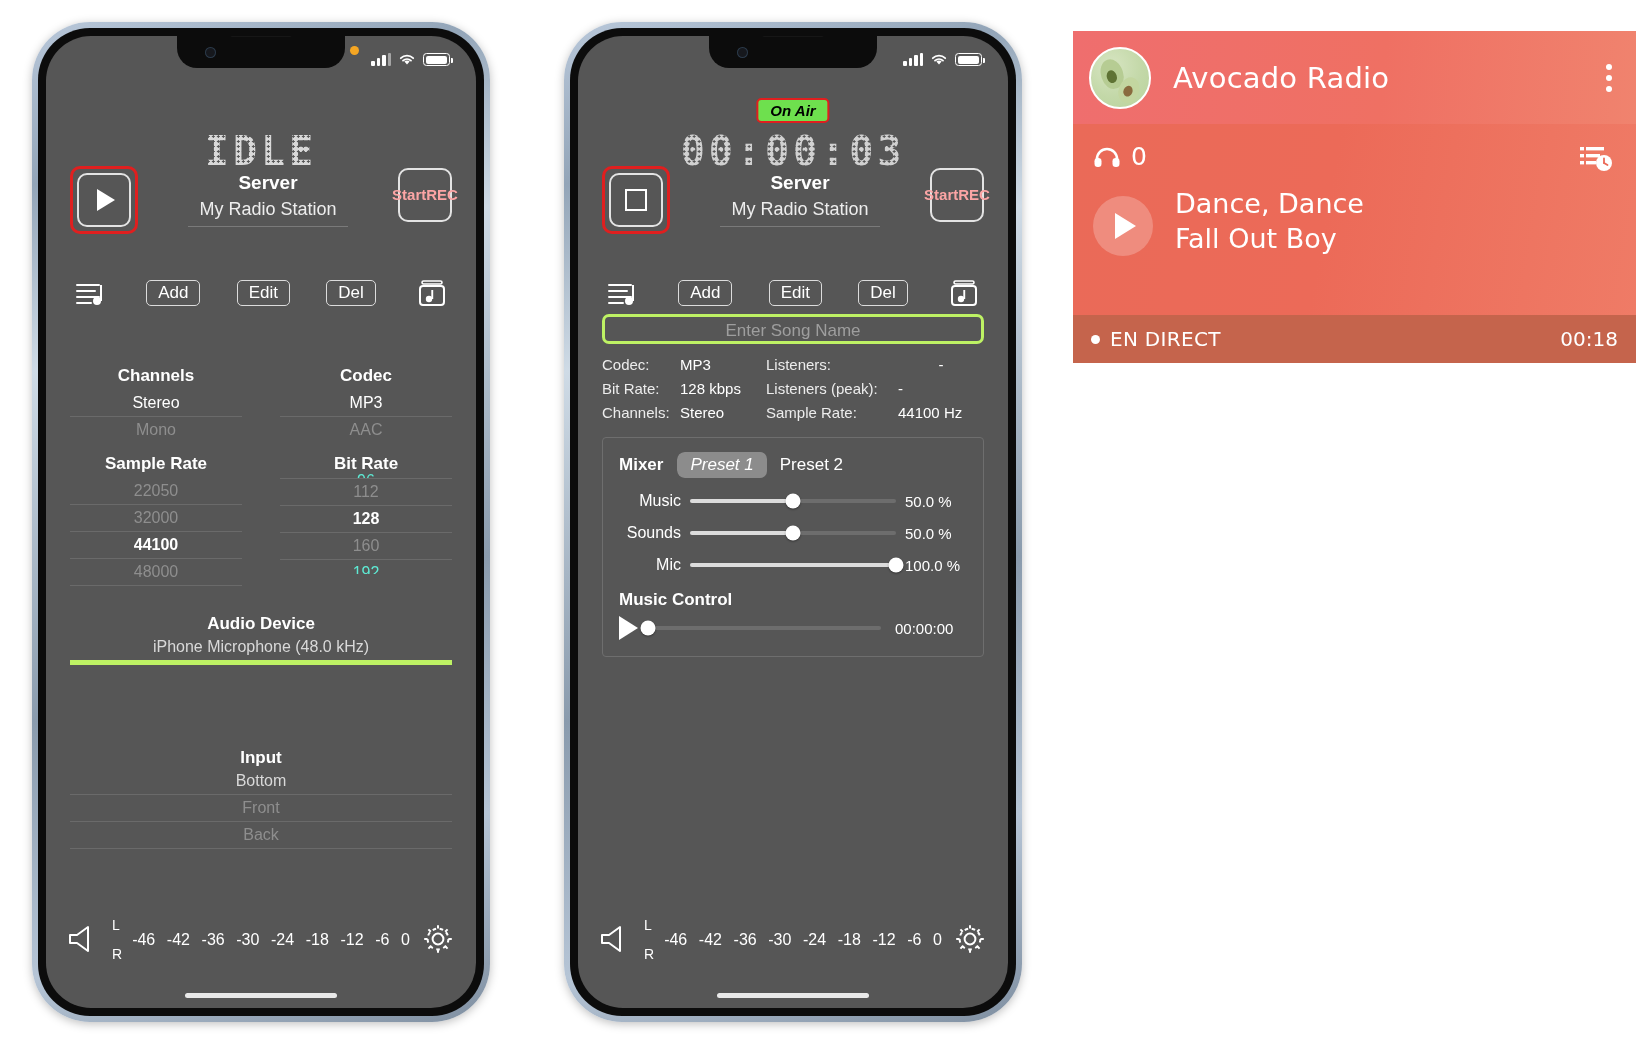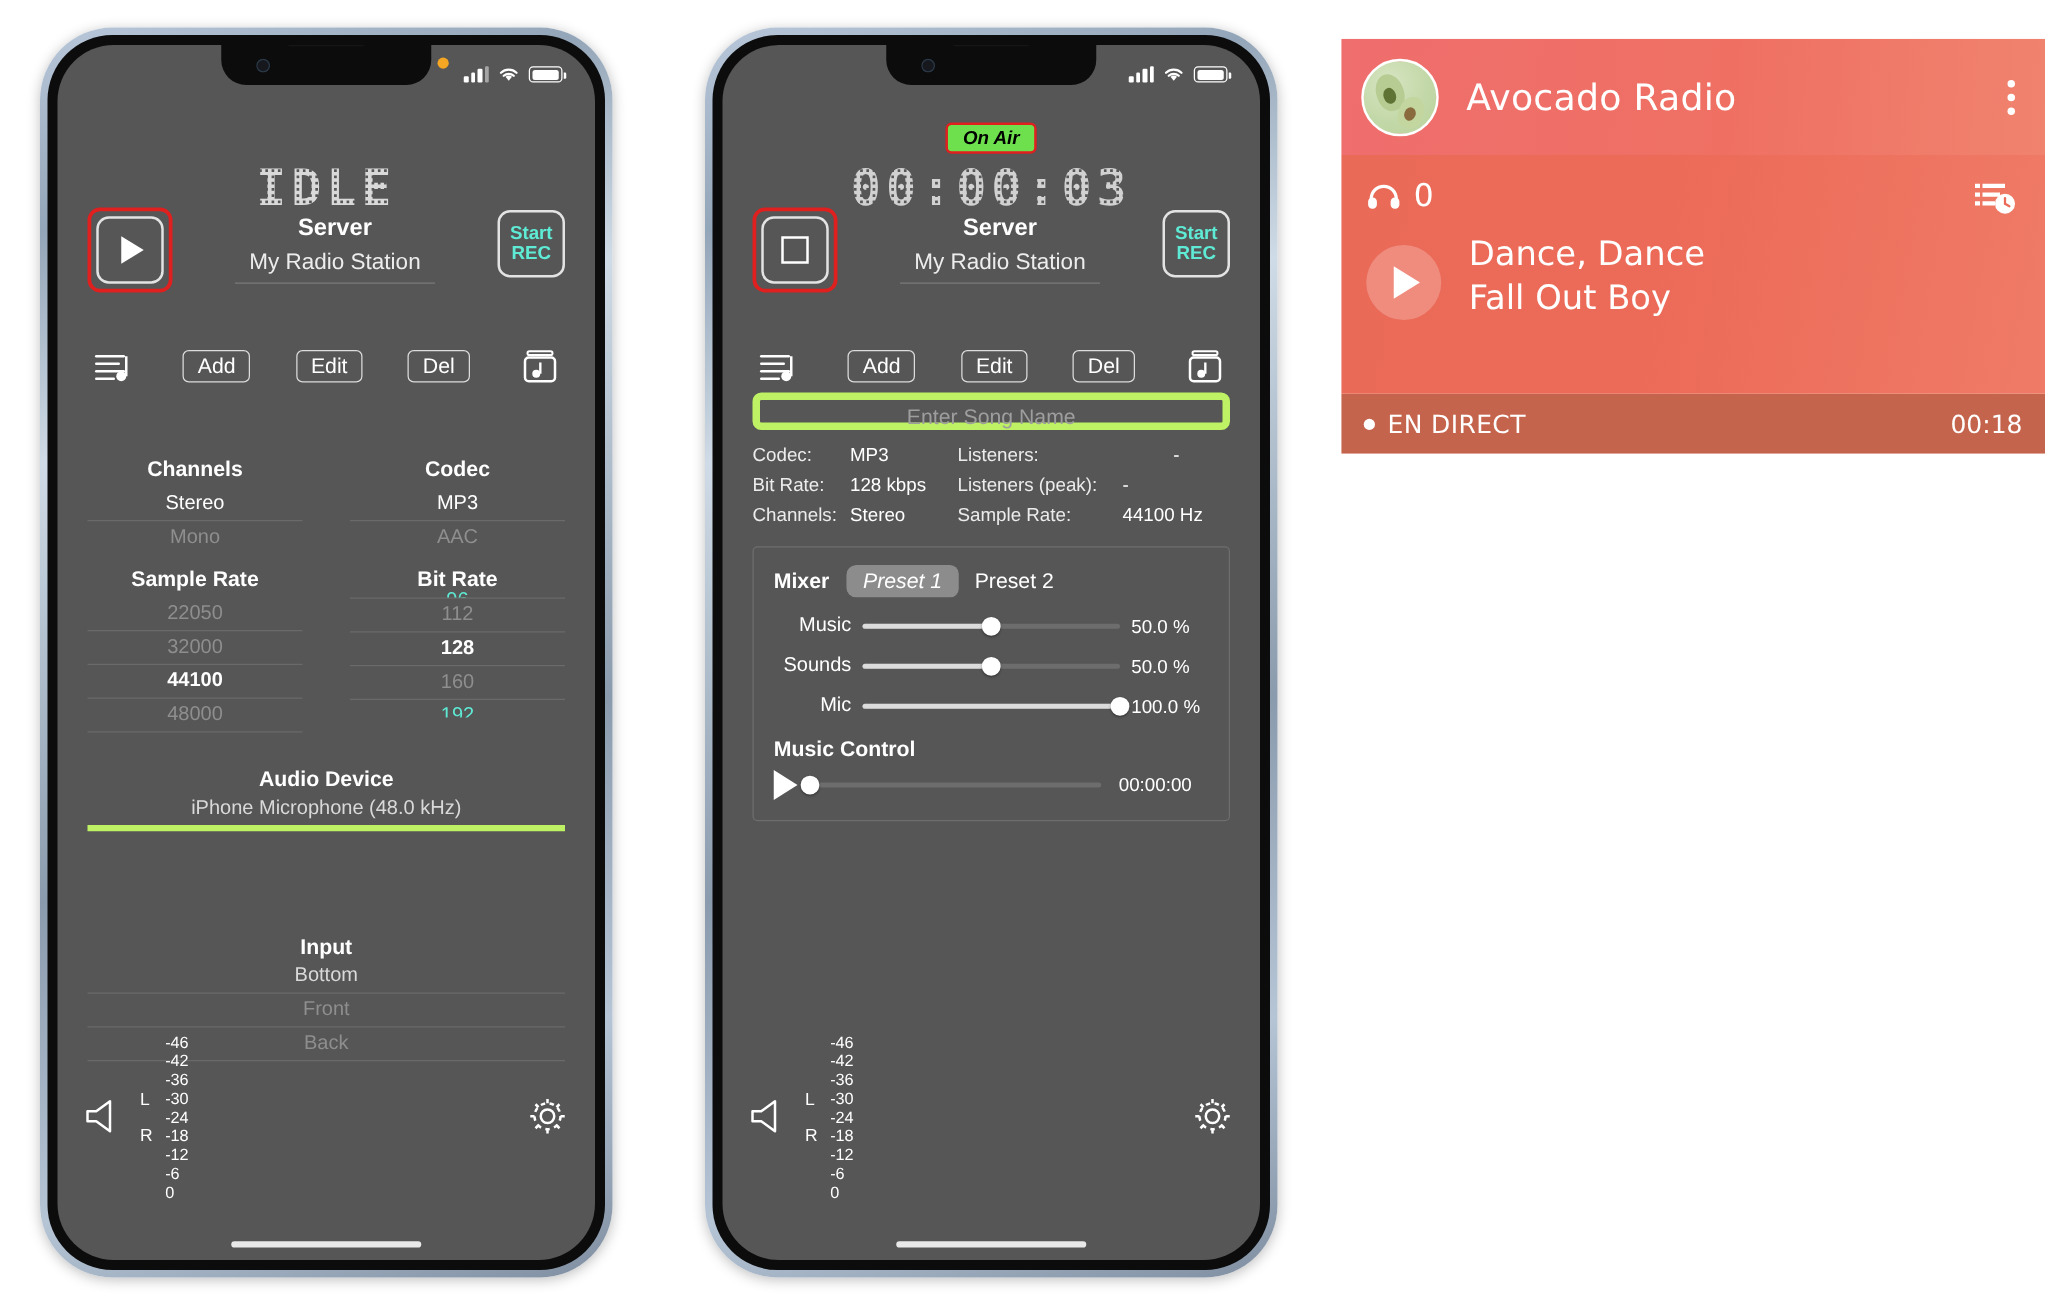--- a/index.html
+++ b/index.html
@@ -100,21 +100,21 @@
 
   .top-row {
     position:absolute; top:0; left:24px; right:24px;
     display:flex; align-items:flex-start; justify-content:space-between;
   }
   .sq-btn {
     width:54px;height:54px;border:2px solid #e3e3e3;border-radius:10px;
     display:flex;align-items:center;justify-content:center;
     background:transparent;
   }
-  .sq-btn.rec { flex-direction:column; line-height:1.05; font-size:15px; font-weight:bold; color:#5eead4;}
+  .sq-btn.rec { flex-direction:row; line-height:1.05; font-size:15px; font-weight:bold; color:#fca5a5;}
   .sq-btn-wrap { padding:4px; border:3px solid #e01f1f; border-radius:10px; }
   .play-tri {
     width:0;height:0;border-left:18px solid #fff;
     border-top:11px solid transparent;border-bottom:11px solid transparent;
     margin-left:4px;
   }
   .stop-sq { width:22px;height:22px;border:2.5px solid #fff; }
 
   .server-block { text-align:center; }
   .server-title { font-size:19px; font-weight:bold; }
@@ -126,21 +126,21 @@
     margin-top:20px;
   }
   .mini-btn {
     border:1.5px solid #dcdcdc; border-radius:5px;
     padding:2px 11px; font-size:17px; color:#fff; background:transparent;
   }
   .icon-btn { width:40px;height:38px;display:flex;align-items:center;justify-content:center; }
 
   .songfield {
     margin-top:14px; width:100%; height:30px;
-    border:6px solid #bef264; border-radius:7px;
+    border:3px solid #bef264; border-radius:7px;
     background:transparent; color:#9e9e9e;
     font-size:17px; text-align:center; line-height:28px;
   }
 
   .infogrid {
     margin-top:12px; font-size:15px; color:#ececec;
     display:grid; grid-template-columns: 78px 86px 132px auto; row-gap:7px;
     white-space:nowrap;
   }
   .infogrid .val { color:#fff; }
@@ -181,21 +181,21 @@
   .center-block h4 { font-size:17px; font-weight:bold; }
 
   
   .meters {
     position:absolute; left:20px; right:20px; bottom:46px;
     display:flex; align-items:center; gap:10px;
   }
   .meter-mid { flex:1; }
   .bar { height:13px; background:#8d8d8d; border-radius:1px; position:relative; overflow:hidden; }
   .bar i { position:absolute;left:0;top:0;bottom:0;background:#56bf2c;display:block; }
-  .scale { display:flex; justify-content:space-between; font-size:13px; color:#fff; padding:2px 0 1px 0;flex-direction:column;}
+  .scale { display:flex; justify-content:space-between; font-size:16px; color:#fff; padding:2px 0 1px 0;}
   .lr { display:flex; flex-direction:column; justify-content:space-between; height:46px; font-size:14px; color:#fff; padding-top:1px;}
 
   
   .radio-card {
     position:absolute; left:1073px; top:31px; width:563px; height:332px;
     overflow:hidden; font-family:"DejaVu Sans", sans-serif;
   }
   .rc-header {
     height:93px; background:linear-gradient(95deg,#ef6e6e 0%,#ef7063 55%,#f0836e 100%);
     display:flex; align-items:center; padding-left:16px;

